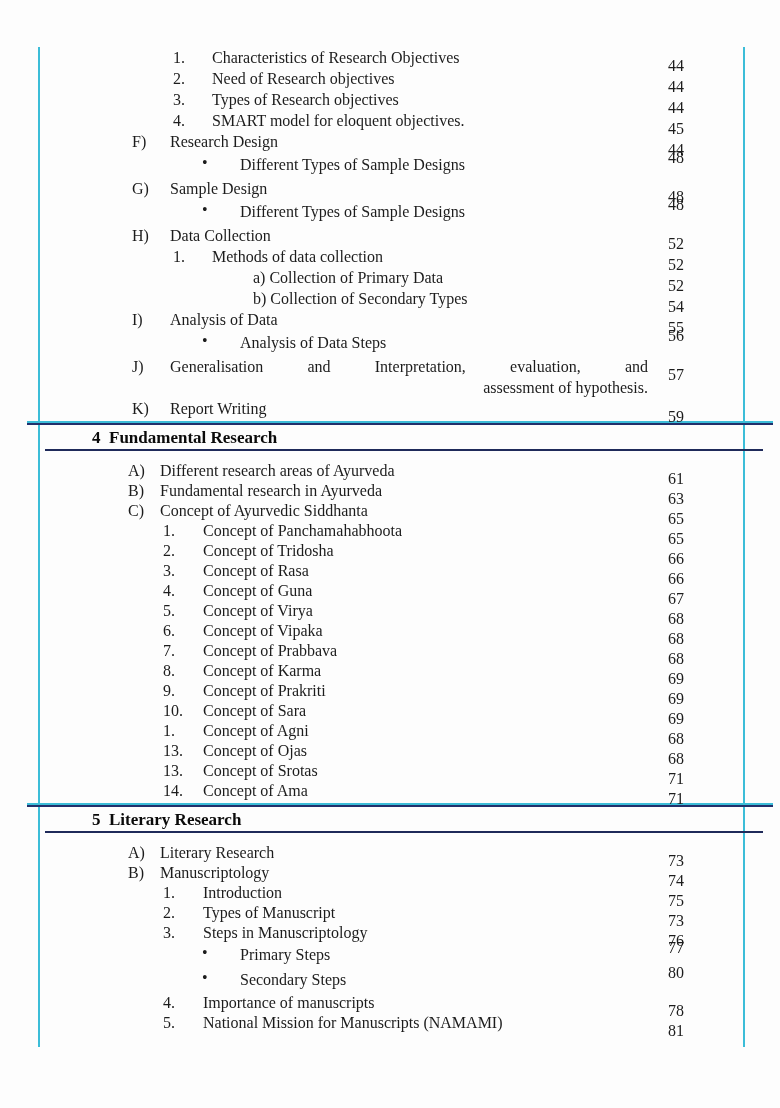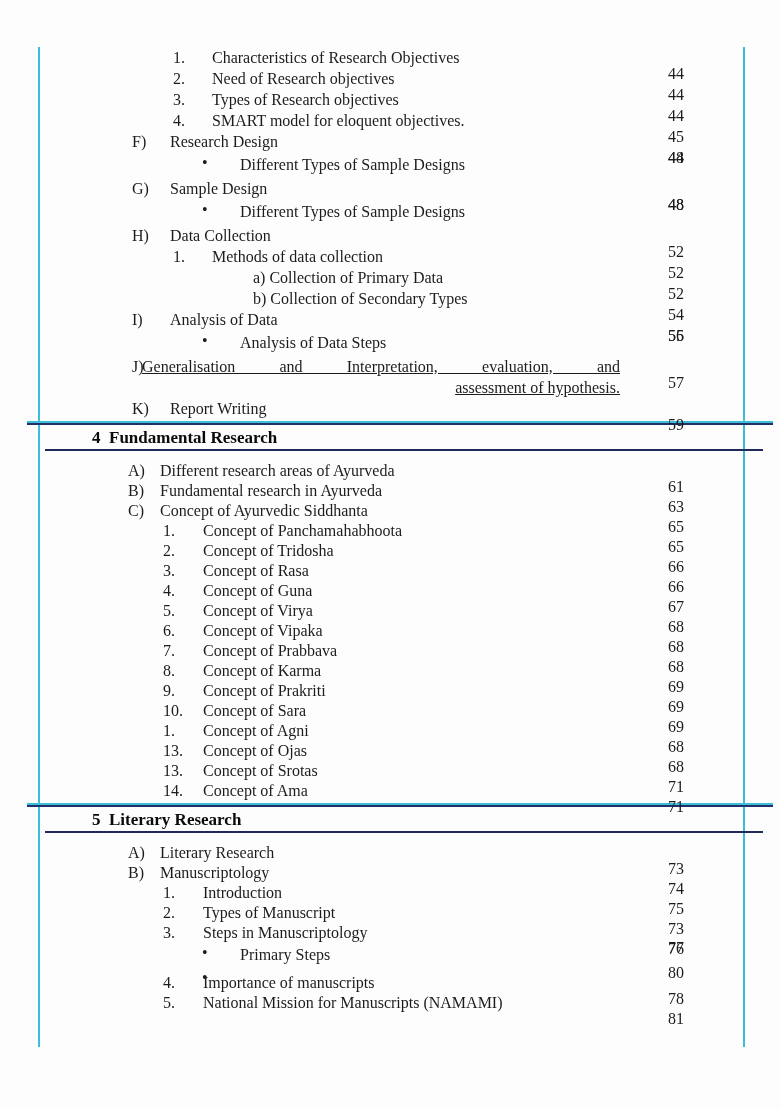--- a/index.html
+++ b/index.html
@@ -15,39 +15,39 @@
     position:absolute; top:47px; height:1000px; width:2px;
     background:#3cbdd8;
   }
   .vline.left  { left:38px; }
   .vline.right { left:743px; }
 
   .content { position:absolute; left:90px; top:47px; width:600px; }
 
   .row { position:relative; font-size:16px; line-height:21px; }
   .sx .row { line-height:20px; }
-  .row .pg { position:absolute; left:578px; top:16px; white-space:nowrap; }
+  .row .pg { position:absolute; left:578px; top:8px; white-space:nowrap; }
   .row.bullet { padding:2px 0 3px 0; }
   .row.bullet .pg { top:-5px; }
 
   .marker { position:absolute; top:0; }
   .row.letter  .marker { left:42px; }
   .row.letter  .txt    { padding-left:80px; display:block; }
   .row.sletter .marker { left:38px; }
   .row.sletter .txt    { padding-left:70px; display:block; }
   .s0 .row.num .marker { left:83px; }
   .s0 .row.num .txt    { padding-left:122px; display:block; }
   .sx .row.num .marker { left:73px; }
   .sx .row.num .txt    { padding-left:113px; display:block; }
   .row.alpha .txt      { padding-left:163px; display:block; }
   .row.bullet .bdot    { position:absolute; left:112px; top:0; }
   .row.bullet .txt     { padding-left:150px; display:block; }
 
   .row.justified .marker { left:42px; }
-  .jwrap { margin-left:52px; width:478px;text-decoration:underline; }
+  .jwrap { margin-left:80px; width:478px; }
   .jline1 { text-align:justify; text-align-last:justify; }
   .jline2 { text-align:right; }
 
   .divider {
     width:746px; margin:2px 0 2px -63px; height:0;
     border-top:2px solid #3cbdd8;
     border-bottom:2px solid #22306b;
   }
   .sec-header {
     position:relative; height:22px; line-height:22px;
@@ -269,20 +269,21 @@
           <span class="txt">Steps in Manuscriptology</span>
           <span class="pg">76</span>
         </div>
         <div class="row bullet">
           <span class="bdot">•</span>
           <span class="txt">Primary Steps</span>
           <span class="pg">77</span>
         </div>
         <div class="row bullet">
           <span class="bdot">•</span>
+          <span class="txt">Secondary Steps</span>
           <span class="pg">80</span>
         </div>
         <div class="row num">
           <span class="marker">4.</span>
           <span class="txt">Importance of manuscripts</span>
           <span class="pg">78</span>
         </div>
         <div class="row num">
           <span class="marker">5.</span>
           <span class="txt">National Mission for Manuscripts (NAMAMI)</span>

